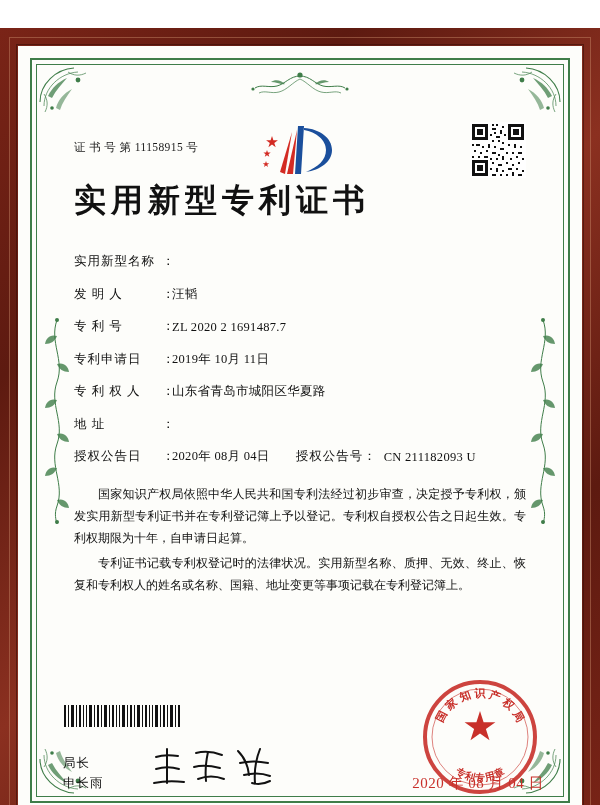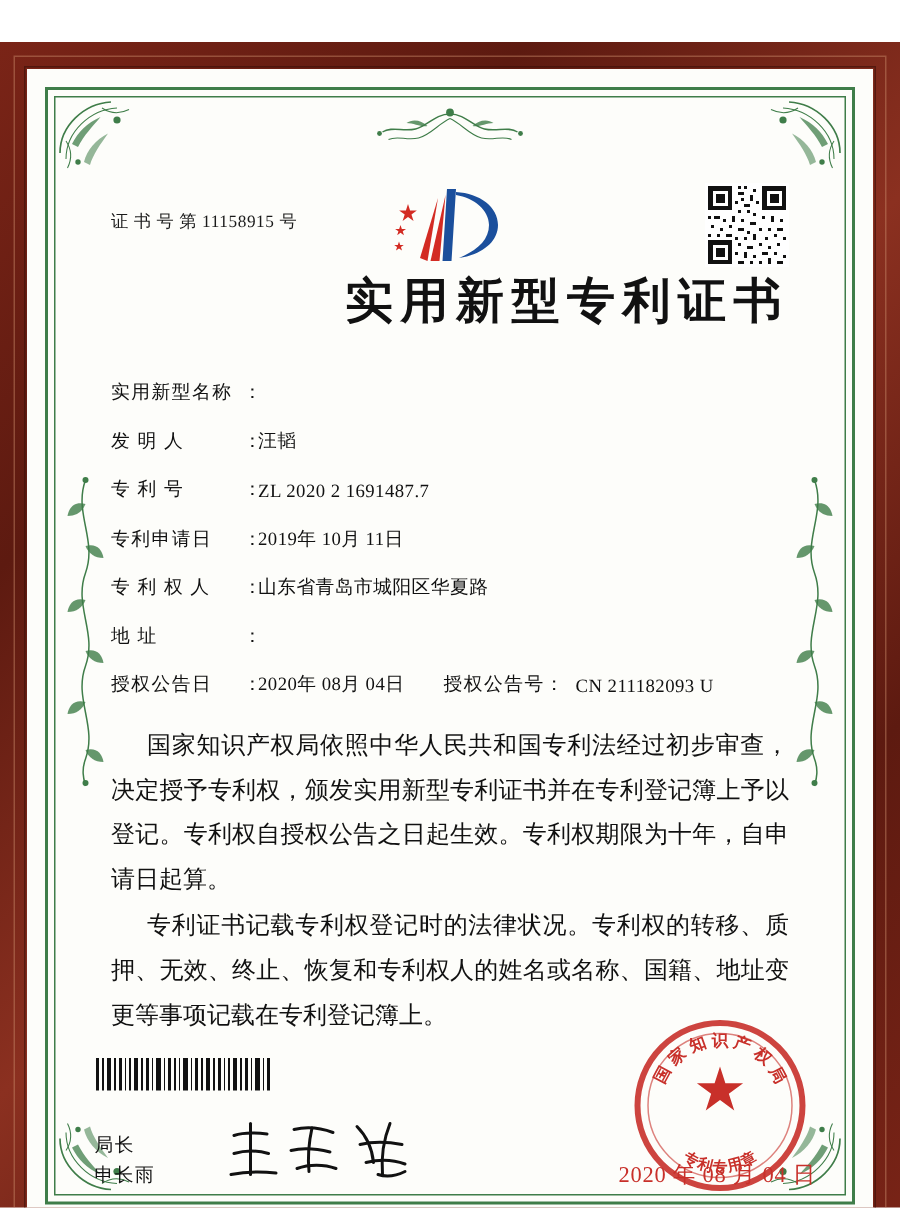--- a/index.html
+++ b/index.html
@@ -132,21 +132,21 @@
   .qr {
     position: absolute;
     right: 0;
     top: 2px;
     width: 56px;
     height: 56px;
   }
   .qr svg { width: 100%; height: 100%; display: block; }
 
   .title {
-    text-align: right;
+    text-align: left;
     font-family: "Liberation Serif", serif;
     font-weight: bold;
     font-size: 32px;
     letter-spacing: 5px;
     color: #111;
     margin-top: 24px;
   }
 
   .fields {
     margin-top: 30px;
@@ -180,21 +180,21 @@
     white-space: nowrap;
   }
   .field-row .second-value {
     margin-left: 8px;
     letter-spacing: .3px;
   }
 
   .paragraphs {
     margin-top: 18px;
     font-family: "Liberation Serif", serif;
-    font-size: 16px;
+    font-size: 12px;
     color: #111;
     line-height: 1.85;
     text-align: justify;
   }
   .paragraphs p {
     margin: 0 0 2px 0;
     text-indent: 24px;
   }
 
   
@@ -477,21 +477,21 @@
           <span class="field-colon">：</span>
           <span class="field-value">2020年 08月 04日</span>
           <span class="second-label">授权公告号</span>
           <span>：</span>
           <span class="second-value">CN 211182093 U</span>
         </div>
       </div>
 
       <div class="paragraphs">
         <p>国家知识产权局依照中华人民共和国专利法经过初步审查，决定授予专利权，颁发实用新型专利证书并在专利登记簿上予以登记。专利权自授权公告之日起生效。专利权期限为十年，自申请日起算。</p>
-        <p>专利证书记载专利权登记时的法律状况。专利权的转移、质押、无效、终止、恢复和专利权人的姓名或名称、国籍、地址变更等事项记载在专利登记簿上。</p>
+        <p>专利证书记载专利权登记时的法律状况。实用新型名称、质押、无效、终止、恢复和专利权人的姓名或名称、国籍、地址变更等事项记载在专利登记簿上。</p>
       </div>
 
     </div>
 
     <div class="barcode">
       <svg viewBox="0 0 118 22" shape-rendering="crispEdges">
         <rect width="118" height="22" fill="#fdfdfa"></rect>
         <g fill="#111">
           <rect x="1" y="0" width="2" height="22"></rect>
             <rect x="5" y="0" width="1" height="22"></rect>

